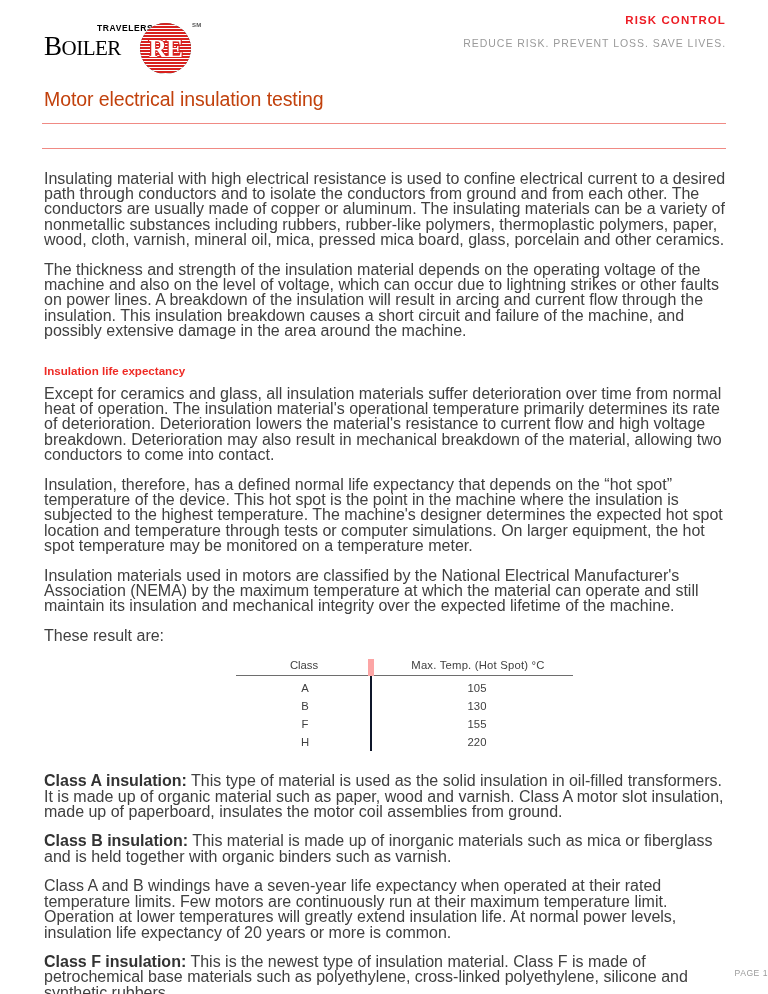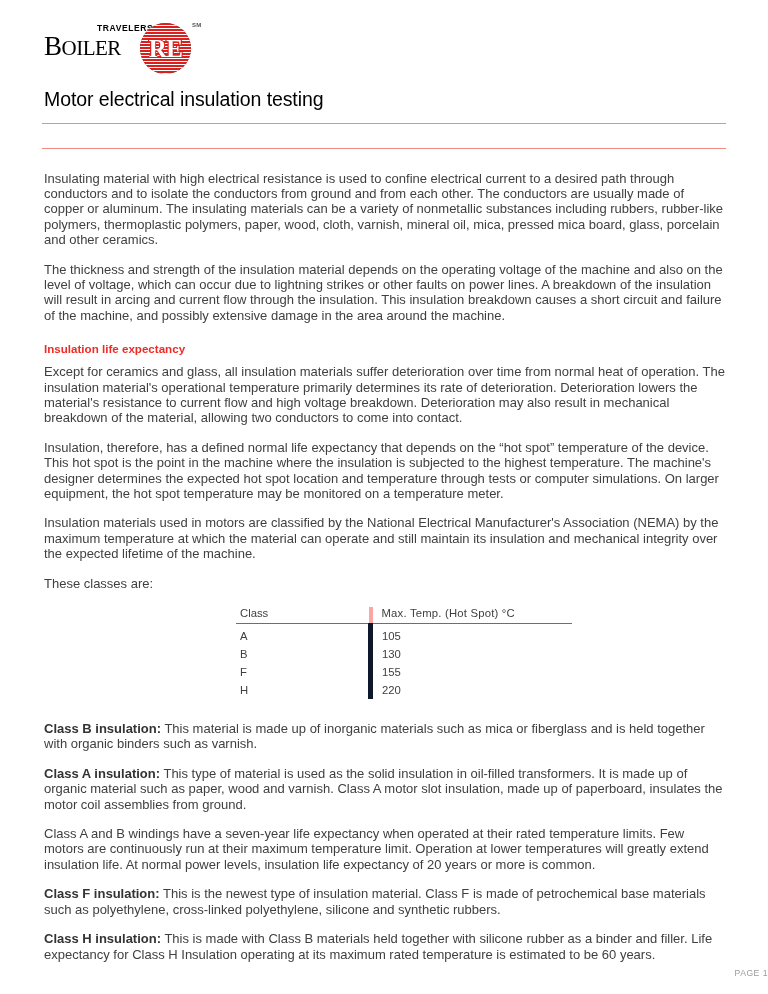--- a/index.html
+++ b/index.html
@@ -123,21 +123,21 @@
     font-size: 10.5px;
     color: #9a9a9a;
     letter-spacing: 0.95px;
   }
 
   
   .doc-title {
     margin: 10px 0 0 2px;
     font-size: 19.5px;
     font-weight: normal;
-    color: #000000;
+    color: #c2410c;
     letter-spacing: -0.1px;
   }
   .rule {
     height: 0;
     border: 0;
     border-top: 1.3px solid #f08a84;
     margin: 0;
   }
   .rule-1 { margin-top: 12px; }
   .rule-2 { margin-top: 23.5px; }
@@ -147,23 +147,23 @@
     margin-top: 22px;
     padding-left: 2px;
   }
   h2.section {
     font-size: 11.6px;
     font-weight: bold;
     color: #ee2b25;
     margin: 0 0 9px 0;
     letter-spacing: 0;
   }
-  h2.section.spaced { margin-top: 19px; }
+  h2.section.spaced { margin-top: 25px; }
   p.body {
-    font-size: 13px;
+    font-size: 16px;
     line-height: 15.4px;
     margin: 0 0 14px 0;
     color: #404040;
     text-align: left;
   }
   p.body:last-child { margin-bottom: 11px; }
   p.body b { color: #333333; font-weight: bold; }
   p.tight { margin-bottom: 12px; }
 
   
@@ -172,39 +172,39 @@
     padding-left: 192px;
   }
   table.classes {
     border-collapse: collapse;
     font-size: 11.3px;
     color: #404040;
   }
   table.classes th,
   table.classes td {
     font-weight: normal;
-    text-align: left;
+    text-align: center;
     padding: 0;
     vertical-align: top;
   }
   table.classes th.c1, table.classes td.c1 {
     width: 128px;
     padding-left: 4px;
   }
   table.classes th.c2, table.classes td.c2 {
     width: 190px;
     padding-left: 9px;
-    border-left: 5px solid #0f172a;
+    border-left: 2px solid #0f172a;
   }
   table.classes thead th {
     padding-bottom: 4px;
     border-bottom: 1.2px solid #6e6e6e;
   }
   table.classes thead th.c2 {
-    border-left: 4px solid #fca5a5;
+    border-left: 6px solid #fca5a5;
   }
   table.classes tbody td {
     height: 17px;
     line-height: 17px;
     padding-top: 1px;
   }
   table.classes tbody tr:first-child td { padding-top: 4px; }
   .hdr-spaced { letter-spacing: 0.2px; }
 
   
@@ -229,37 +229,41 @@
     <div class="logo">
       <div class="logo-travelers">TRAVELERS</div>
       <div class="logo-boiler">B<span class="small-caps">OILER</span></div>
       <div class="logo-circle">
         <div class="stripes"></div>
         <div class="logo-re">RE</div>
       </div>
       <div class="logo-sm">SM</div>
     </div>
 
+    <div class="header-right">
+      <div class="risk-control">RISK CONTROL</div>
+      <div class="tagline">REDUCE RISK. PREVENT LOSS. SAVE LIVES.</div>
+    </div>
   </div>
 
   <h1 class="doc-title">Motor electrical insulation testing</h1>
   <hr class="rule rule-1">
   <hr class="rule rule-2">
 
   <div class="content">
 
     <p class="body">Insulating material with high electrical resistance is used to confine electrical current to a desired path through conductors and to isolate the conductors from ground and from each other. The conductors are usually made of copper or aluminum. The insulating materials can be a variety of nonmetallic substances including rubbers, rubber-like polymers, thermoplastic polymers, paper, wood, cloth, varnish, mineral oil, mica, pressed mica board, glass, porcelain and other ceramics.</p>
     <p class="body">The thickness and strength of the insulation material depends on the operating voltage of the machine and also on the level of voltage, which can occur due to lightning strikes or other faults on power lines. A breakdown of the insulation will result in arcing and current flow through the insulation. This insulation breakdown causes a short circuit and failure of the machine, and possibly extensive damage in the area around the machine.</p>
 
     <h2 class="section spaced">Insulation life expectancy</h2>
     <p class="body">Except for ceramics and glass, all insulation materials suffer deterioration over time from normal heat of operation. The insulation material's operational temperature primarily determines its rate of deterioration. Deterioration lowers the material's resistance to current flow and high voltage breakdown. Deterioration may also result in mechanical breakdown of the material, allowing two conductors to come into contact.</p>
     <p class="body">Insulation, therefore, has a defined normal life expectancy that depends on the “hot spot” temperature of the device. This hot spot is the point in the machine where the insulation is subjected to the highest temperature. The machine's designer determines the expected hot spot location and temperature through tests or computer simulations. On larger equipment, the hot spot temperature may be monitored on a temperature meter.</p>
 
     <p class="body">Insulation materials used in motors are classified by the National Electrical Manufacturer's Association (NEMA) by the maximum temperature at which the material can operate and still maintain its insulation and mechanical integrity over the expected lifetime of the machine.</p>
-    <p class="body tight">These classes are:</p>
+    <p class="body tight">These result are:</p>
 
     <div class="table-wrap">
       <table class="classes">
         <thead>
           <tr>
             <th class="c1">Class</th>
             <th class="c2 hdr-spaced">Max.  Temp.  (Hot Spot) °C</th>
           </tr>
         </thead>
         <tbody>
@@ -277,24 +281,24 @@
           </tr>
           <tr>
             <td class="c1">H</td>
             <td class="c2">220</td>
           </tr>
         </tbody>
       </table>
     </div>
 
     <p class="body">
+      <b>Class A insulation:</b><span> This type of material is used as the solid insulation in oil-filled transformers. It is made up of organic material such as paper, wood and varnish. Class A motor slot insulation, made up of paperboard, insulates the motor coil assemblies from ground.</span>
+    </p>
+    <p class="body">
       <b>Class B insulation:</b><span> This material is made up of inorganic materials such as mica or fiberglass and is held together with organic binders such as varnish.</span>
-    </p>
-    <p class="body">
-      <b>Class A insulation:</b><span> This type of material is used as the solid insulation in oil-filled transformers. It is made up of organic material such as paper, wood and varnish. Class A motor slot insulation, made up of paperboard, insulates the motor coil assemblies from ground.</span>
     </p>
     <p class="body">
       <span>Class A and B windings have a seven-year life expectancy when operated at their rated temperature limits. Few motors are continuously run at their maximum temperature limit. Operation at lower temperatures will greatly extend insulation life. At normal power levels, insulation life expectancy of 20 years or more is common.</span>
     </p>
     <p class="body">
       <b>Class F insulation:</b><span> This is the newest type of insulation material. Class F is made of petrochemical base materials such as polyethylene, cross-linked polyethylene, silicone and synthetic rubbers.</span>
     </p>
     <p class="body">
       <b>Class H insulation:</b><span> This is made with Class B materials held together with silicone rubber as a binder and filler. Life expectancy for Class H Insulation operating at its maximum rated temperature is estimated to be 60 years.</span>
     </p>

